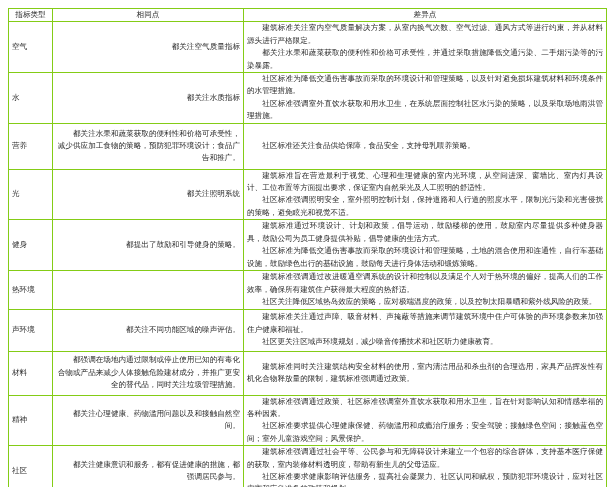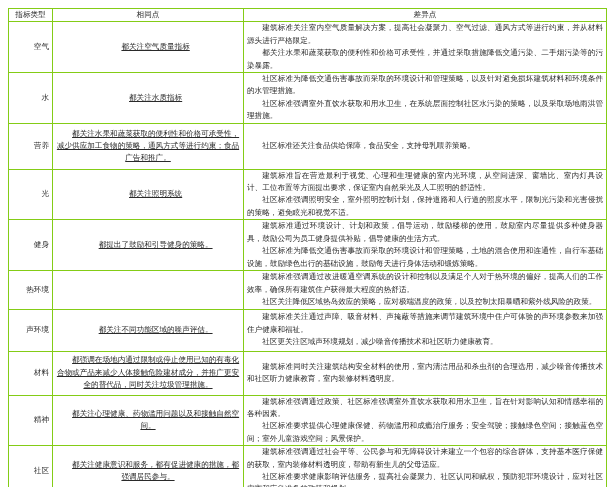--- a/index.html
+++ b/index.html
@@ -35,27 +35,26 @@
       word-break: break-all;
       overflow: hidden;
     }
     table.cmp th {
       font-weight: normal;
       text-align: center;
       height: 12px;
       padding: 0 2px;
     }
     td.type {
-      text-align: right;
+      text-align: left;
       padding: 0 1px;
     }
     td.same {
-      text-align: center;
+      text-align: right;
       text-indent: 2em;
-      text-decoration: underline;
     }
     td.diff p {
       margin: 0;
       text-indent: 2em;
       text-align: justify;
     }
     tr.r-air   td { height: 48px; }
     tr.r-water td { height: 46px; }
     tr.r-nutr  td { height: 45px; }
     tr.r-light td { height: 48px; }
@@ -80,35 +79,35 @@
       <th>指标类型</th>
       <th>相同点</th>
       <th>差异点</th>
     </tr>
   </thead>
   <tbody>
     <tr class="r-air">
       <td class="type">空气</td>
       <td class="same">都关注空气质量指标</td>
       <td class="diff">
-        <p>建筑标准关注室内空气质量解决方案，提高社会凝聚力、空气过滤、通风方式等进行约束，并从材料源头进行严格限定。</p>
+        <p>建筑标准关注室内空气质量解决方案，从室内换气次数、空气过滤、通风方式等进行约束，并从材料源头进行严格限定。</p>
         <p>都关注水果和蔬菜获取的便利性和价格可承受性，并通过采取措施降低交通污染、二手烟污染等的污染暴露。</p>
       </td>
     </tr>
     <tr class="r-water">
       <td class="type">水</td>
       <td class="same">都关注水质指标</td>
       <td class="diff">
         <p>社区标准为降低交通伤害事故而采取的环境设计和管理策略，以及针对避免损坏建筑材料和环境条件的水管理措施。</p>
         <p>社区标准强调室外直饮水获取和用水卫生，在系统层面控制社区水污染的策略，以及采取场地雨洪管理措施。</p>
       </td>
     </tr>
     <tr class="r-nutr">
       <td class="type">营养</td>
-      <td class="same">都关注水果和蔬菜获取的便利性和价格可承受性，减少供应加工食物的策略，通风方式等进行约束；食品广告和推广。</td>
+      <td class="same">都关注水果和蔬菜获取的便利性和价格可承受性，减少供应加工食物的策略，预防犯罪环境设计；食品广告和推广。</td>
       <td class="diff">
         <p>社区标准还关注食品供给保障，食品安全，支持母乳喂养策略。</p>
       </td>
     </tr>
     <tr class="r-light">
       <td class="type">光</td>
       <td class="same">都关注照明系统</td>
       <td class="diff">
         <p>建筑标准旨在营造最利于视觉、心理和生理健康的室内光环境，从空间进深、窗墙比、室内灯具设计、工位布置等方面提出要求，保证室内自然采光及人工照明的舒适性。</p>
         <p>社区标准强调照明安全，室外照明控制计划，保持道路和人行道的照度水平，限制光污染和光害侵扰的策略，避免眩光和视觉不适。</p>
@@ -135,21 +134,21 @@
       <td class="same">都关注不同功能区域的噪声评估。</td>
       <td class="diff">
         <p>建筑标准关注通过声障、吸音材料、声掩蔽等措施来调节建筑环境中住户可体验的声环境参数来加强住户健康和福祉。</p>
         <p>社区更关注区域声环境规划，减少噪音传播技术和社区听力健康教育。</p>
       </td>
     </tr>
     <tr class="r-mat">
       <td class="type">材料</td>
       <td class="same">都强调在场地内通过限制或停止使用已知的有毒化合物或产品来减少人体接触危险建材成分，并推广更安全的替代品，同时关注垃圾管理措施。</td>
       <td class="diff">
-        <p>建筑标准同时关注建筑结构安全材料的使用，室内清洁用品和杀虫剂的合理选用，减少噪音传播技术和社区听力健康教育，室内装修材料透明度。</p>
+        <p>建筑标准同时关注建筑结构安全材料的使用，室内清洁用品和杀虫剂的合理选用，家具产品挥发性有机化合物释放量的限制，建筑标准强调通过政策。</p>
       </td>
     </tr>
     <tr class="r-mind">
       <td class="type">精神</td>
       <td class="same">都关注心理健康、药物滥用问题以及和接触自然空间。</td>
       <td class="diff">
         <p>建筑标准强调通过政策、社区标准强调室外直饮水获取和用水卫生，旨在针对影响认知和情感幸福的各种因素。</p>
         <p>社区标准要求提供心理健康保健、药物滥用和成瘾治疗服务；安全驾驶；接触绿色空间；接触蓝色空间；室外儿童游戏空间；风景保护。</p>
       </td>
     </tr>

